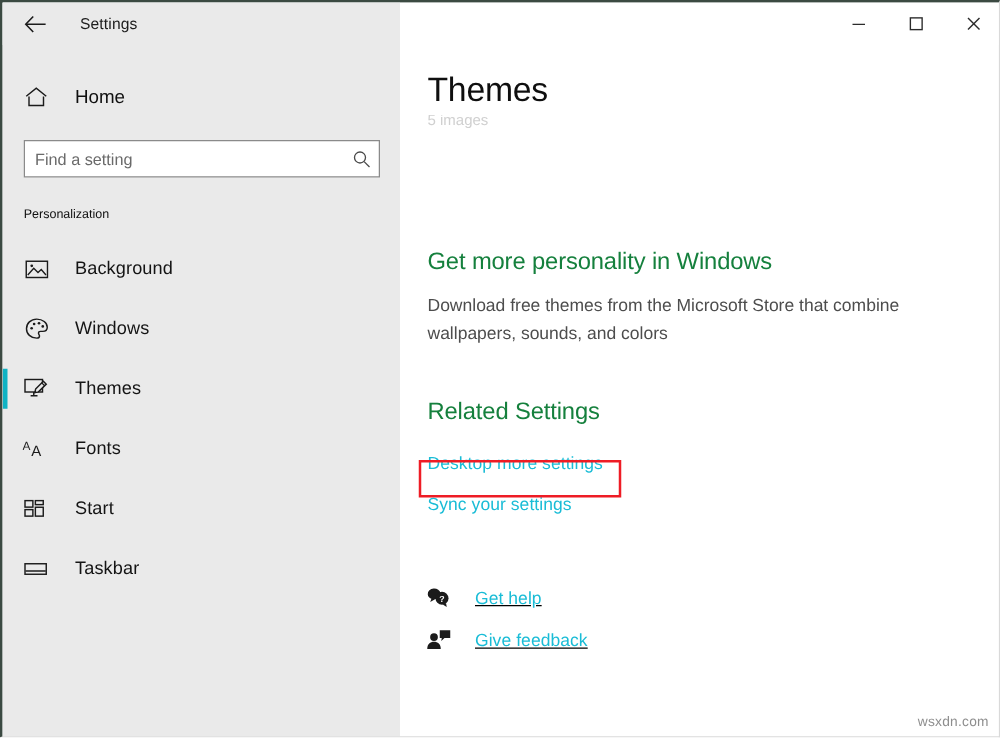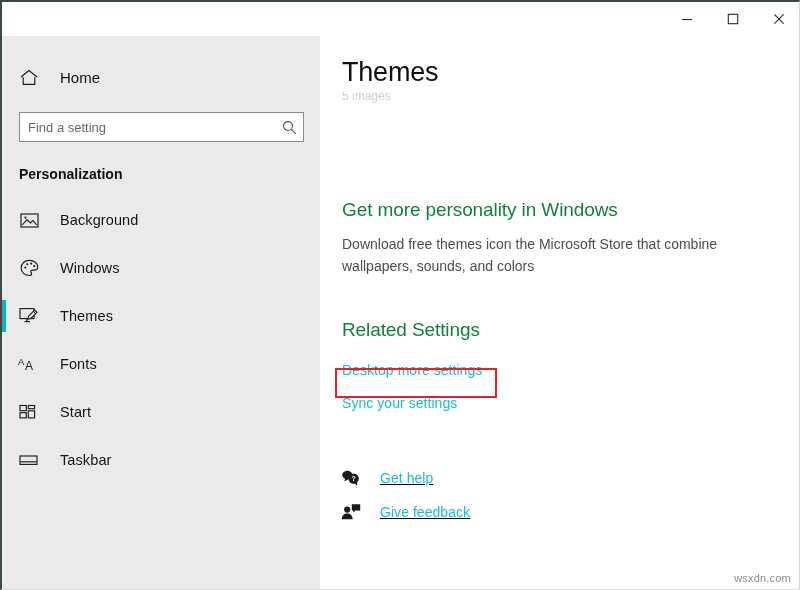--- a/index.html
+++ b/index.html
@@ -124,22 +124,22 @@
   #search-input::placeholder { color: #6a6a6a; opacity: 1; }
   #search-icon-btn {
     width: 28px;
     height: 28px;
     display: flex;
     align-items: center;
     justify-content: center;
     cursor: default;
   }
   #section-title {
-    font-size: 14px;
-    font-weight: bold;
+    font-size: 10px;
+    font-weight: normal;
     color: #101010;
     margin: 24px 0 0 17px;
   }
   #nav-list { margin-top: 14px; }
   .nav-item {
     position: relative;
     display: flex;
     align-items: center;
     height: 48px;
     padding-left: 16px;
@@ -265,20 +265,31 @@
     height: 553px;
     background: transparent;
   }
 </style>
 </head>
 <body>
 
 <div id="window">
 
   <div id="titlebar">
+    <div id="titlebar-left">
+      <div id="back-button">
+        <span>
+          <svg width="19" height="15" viewBox="0 0 19 15">
+            <path d="M7.6 1.2 L1.6 7.4 L7.6 13.6" fill="none" stroke="#1c1c1c" stroke-width="1.25"></path>
+            <line x1="1.8" y1="7.4" x2="17.5" y2="7.4" stroke="#1c1c1c" stroke-width="1.25"></line>
+          </svg>
+        </span>
+      </div>
+      <div id="app-title">Settings</div>
+    </div>
 
     <div class="caption-btns">
       <div class="cap-btn">
         <span>
           <svg width="12" height="12" viewBox="0 0 12 12">
             <line x1="1" y1="6.5" x2="11" y2="6.5" stroke="#2b2b2b" stroke-width="1.1"></line>
           </svg>
         </span>
       </div>
       <div class="cap-btn">
@@ -404,21 +415,21 @@
     </div>
   </div>
 
   <div id="content">
 
     <h1 id="page-title">Themes</h1>
     <div id="scroll-ghost">5 images</div>
 
     <div id="promo-block">
       <h2 class="h-sub">Get more personality in Windows</h2>
-      <p id="promo-desc">Download free themes icon the Microsoft Store that combine wallpapers, sounds, and colors</p>
+      <p id="promo-desc">Download free themes from the Microsoft Store that combine wallpapers, sounds, and colors</p>
     </div>
 
     <div id="related-block">
       <h2 class="h-sub">Related Settings</h2>
       <div id="related-links">
         <div class="rel-link-row">
           <a class="link" href="#">Desktop more settings</a>
         </div>
         <div class="rel-link-row">
           <a class="link" href="#">Sync your settings</a>

